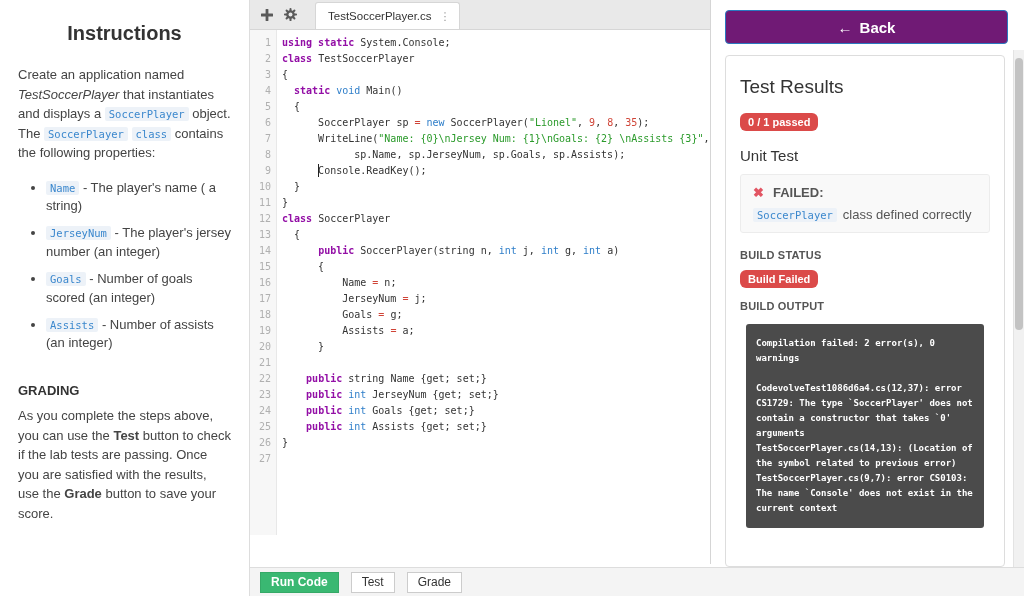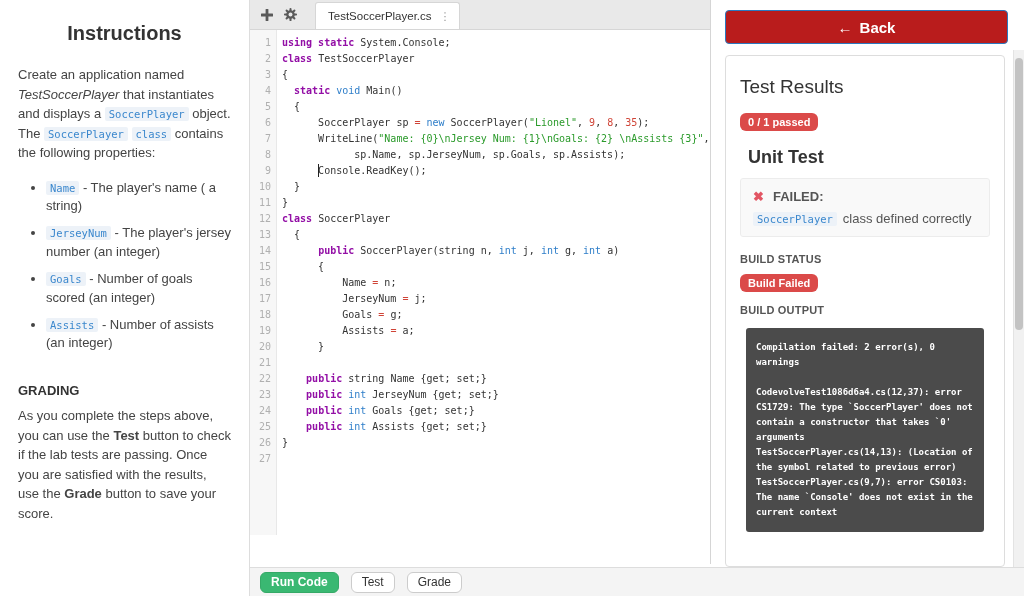--- a/index.html
+++ b/index.html
@@ -54,44 +54,44 @@
   .caret { position:absolute; width:1px; height:13px; top:1px; background:#222; }
 
   
   .footerbar {
     position:absolute; left:250px; right:0; bottom:0; height:29px;
     background:#f4f4f4; border-top:1px solid #ddd;
     display:flex; align-items:center; padding-left:10px; z-index:6;
   }
   .btn {
     height:21px; padding:0 10px; font-family:inherit; font-size:12px;
-    border-radius:6px; border:1px solid #ccc; background:#fff; color:#333;
+    border-radius:0; border:1px solid #ccc; background:#fff; color:#333;
     margin-right:12px; cursor:pointer; line-height:19px;
   }
   .btn.green { background:#3ab872; border-color:#35a967; color:#fff; font-weight:bold; }
 
   
   .results { position:absolute; left:711px; top:0; width:313px; height:596px; background:#fff; }
   .back {
     position:absolute; left:14px; top:10px; width:283px; height:34px;
-    background:#b91c1c; border:1px solid #2a79c0; border-radius:4px;
+    background:#701a75; border:1px solid #2a79c0; border-radius:4px;
     color:#fff; font-size:15px; font-weight:bold; font-family:inherit; cursor:pointer;
   }
   .back .arrow { margin-right:7px; }
   .card {
     position:absolute; left:14px; top:55px; width:280px; height:512px;
     background:#fff; border:1px solid #ddd; border-radius:4px;
     padding:14px; overflow:hidden;
   }
   .card h2 { font-size:19px; color:#333; margin:6px 0 14px; font-weight:normal; }
   .badge {
     display:inline-block; background:#db4a49; color:#fff; font-size:11px;
     font-weight:bold; padding:3px 8px; border-radius:6px;
   }
-  .card h3 { font-size:18px; color:#333; margin:16px 8px 10px; font-weight:bold; }
+  .card h3 { font-size:15px; color:#333; margin:16px 0 10px; font-weight:normal; }
   .failbox { background:#f9f9f9; border:1px solid #ececec; border-radius:3px; padding:10px 12px; }
   .failrow { font-size:13px; color:#555; font-weight:bold; }
   .failrow .x { color:#e25563; margin-right:9px; font-size:13px; }
   .failrow2 { margin-top:7px; font-size:13px; color:#555; }
   .failrow2 .chip { margin-right:6px; }
   .lbl { font-size:11px; font-weight:bold; color:#555; margin:16px 0 8px; letter-spacing:0.2px; }
   .lbl.after-badge { margin-top:12px; }
   .term {
     font-family:"DejaVu Sans Mono", monospace; font-size:9px; font-weight:bold;
     line-height:15px; color:#fff; background:#4b4b4b; border-radius:3px;

